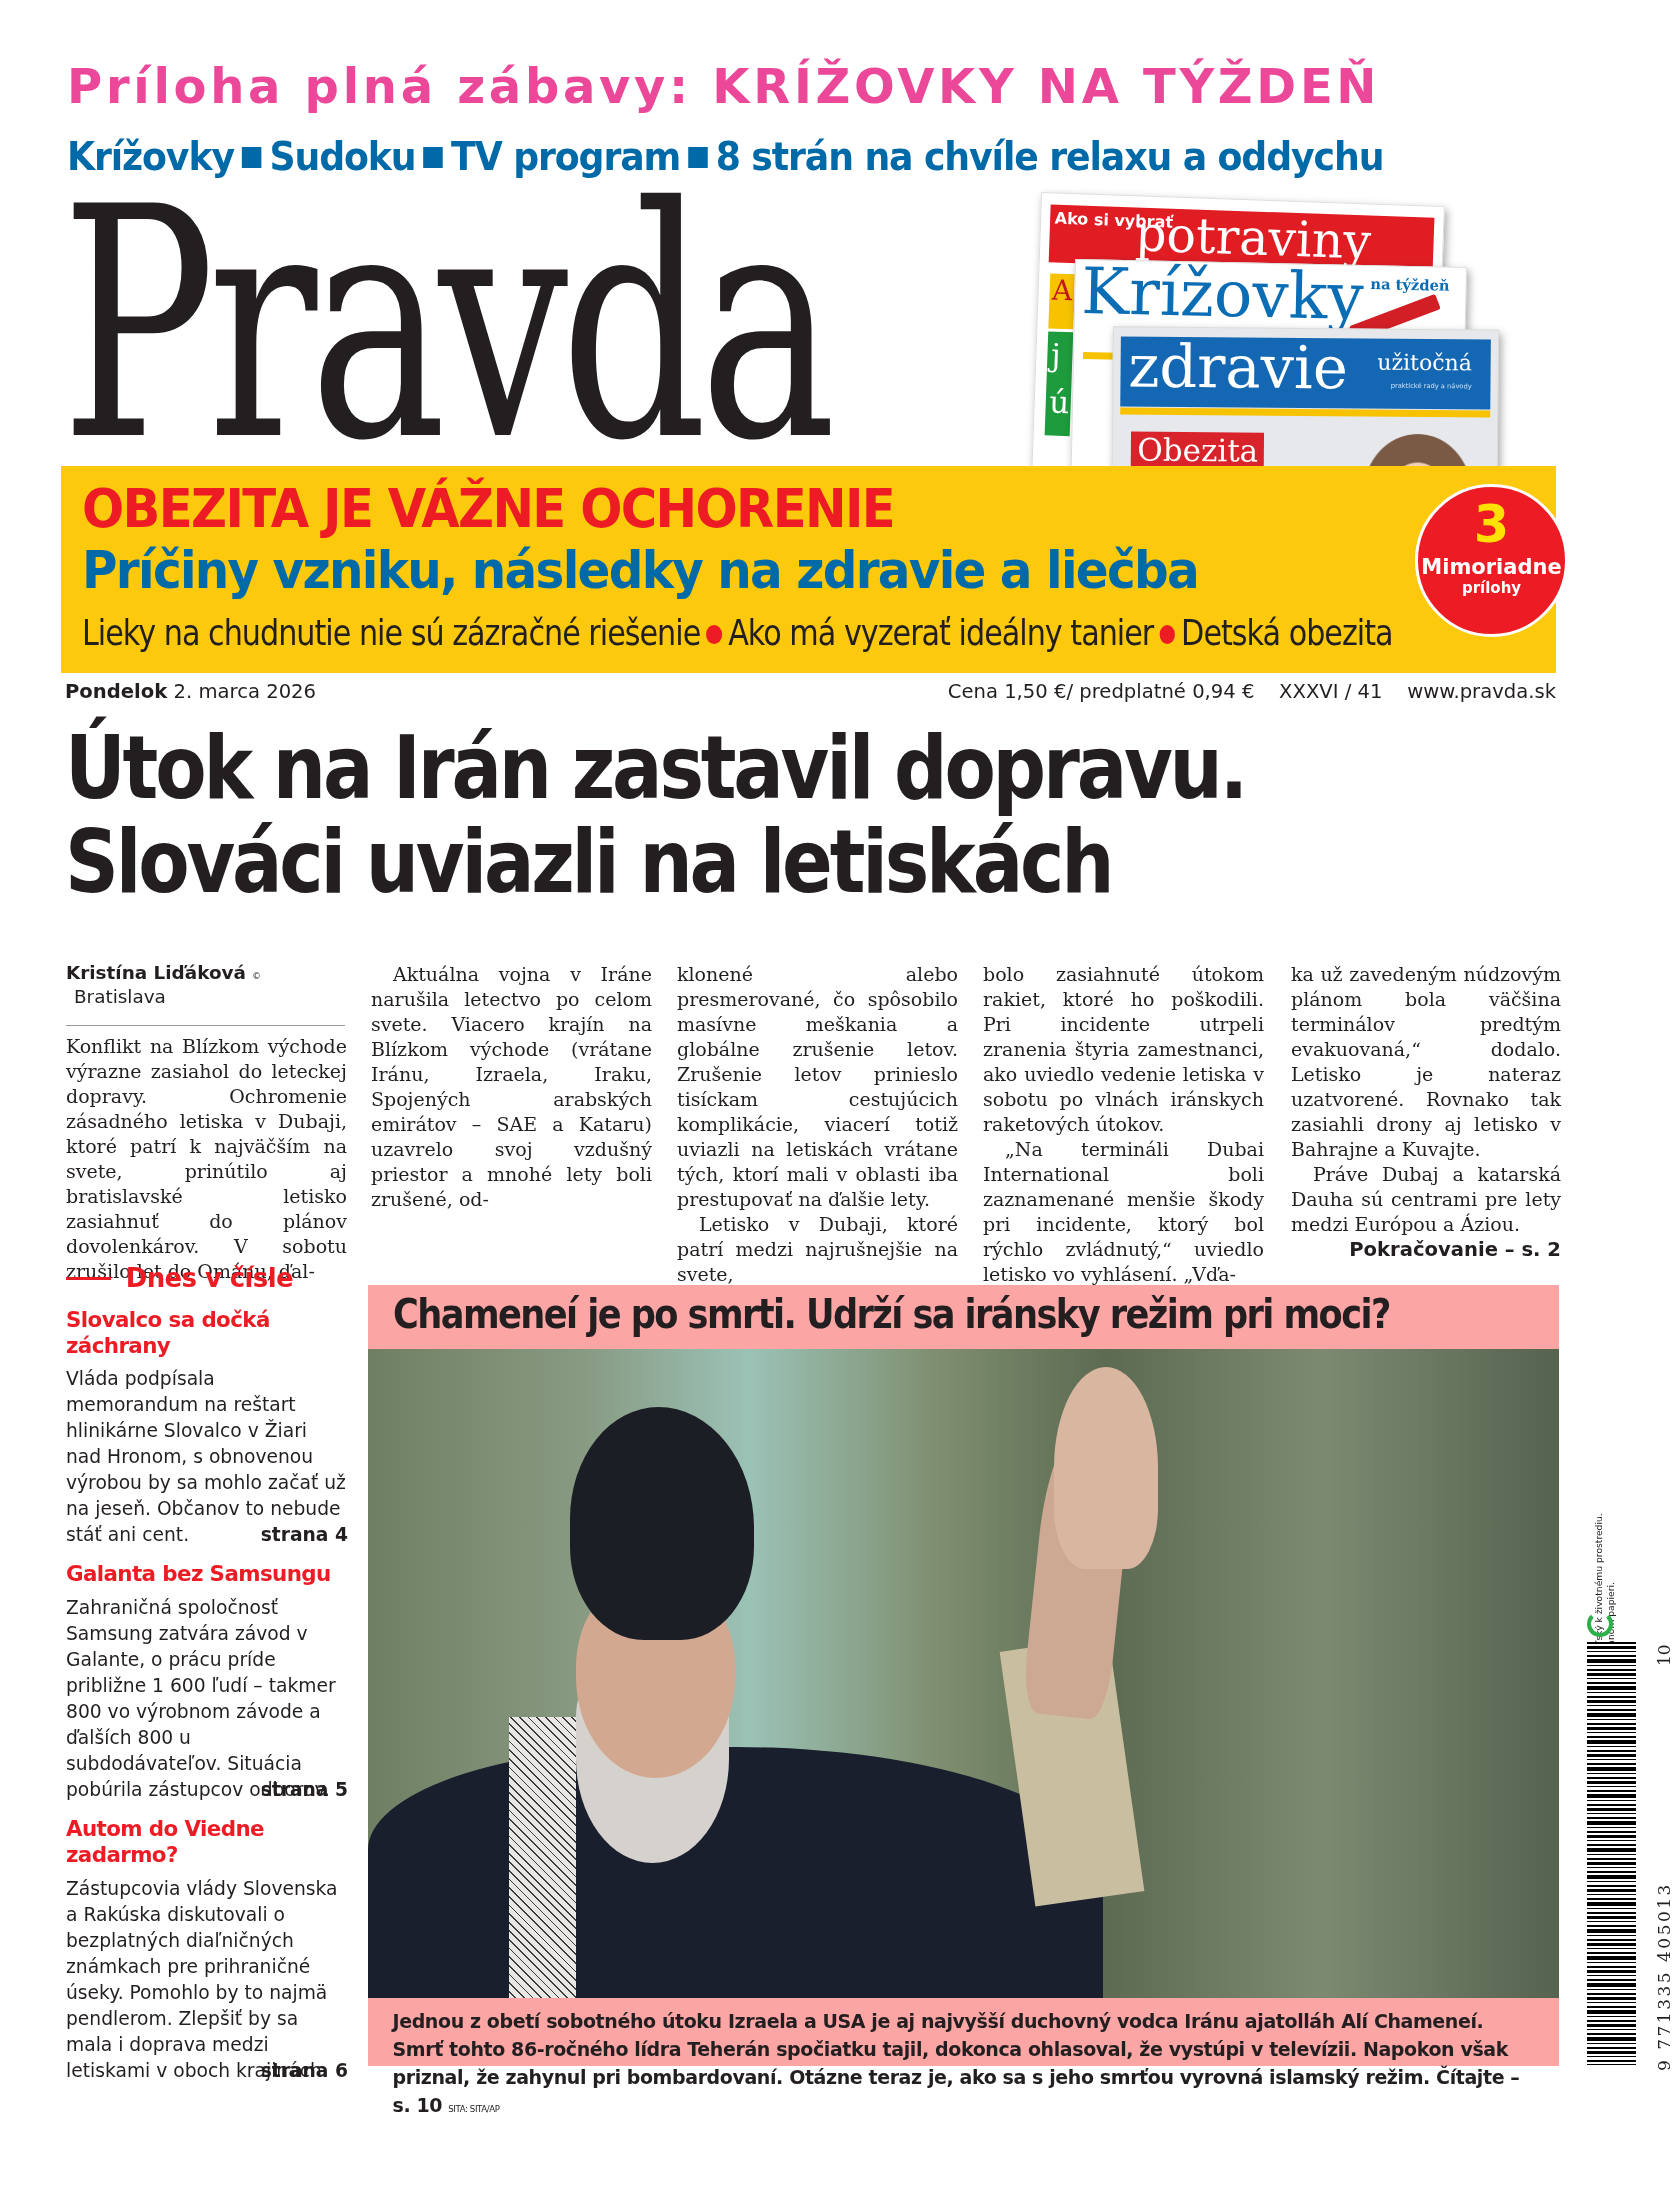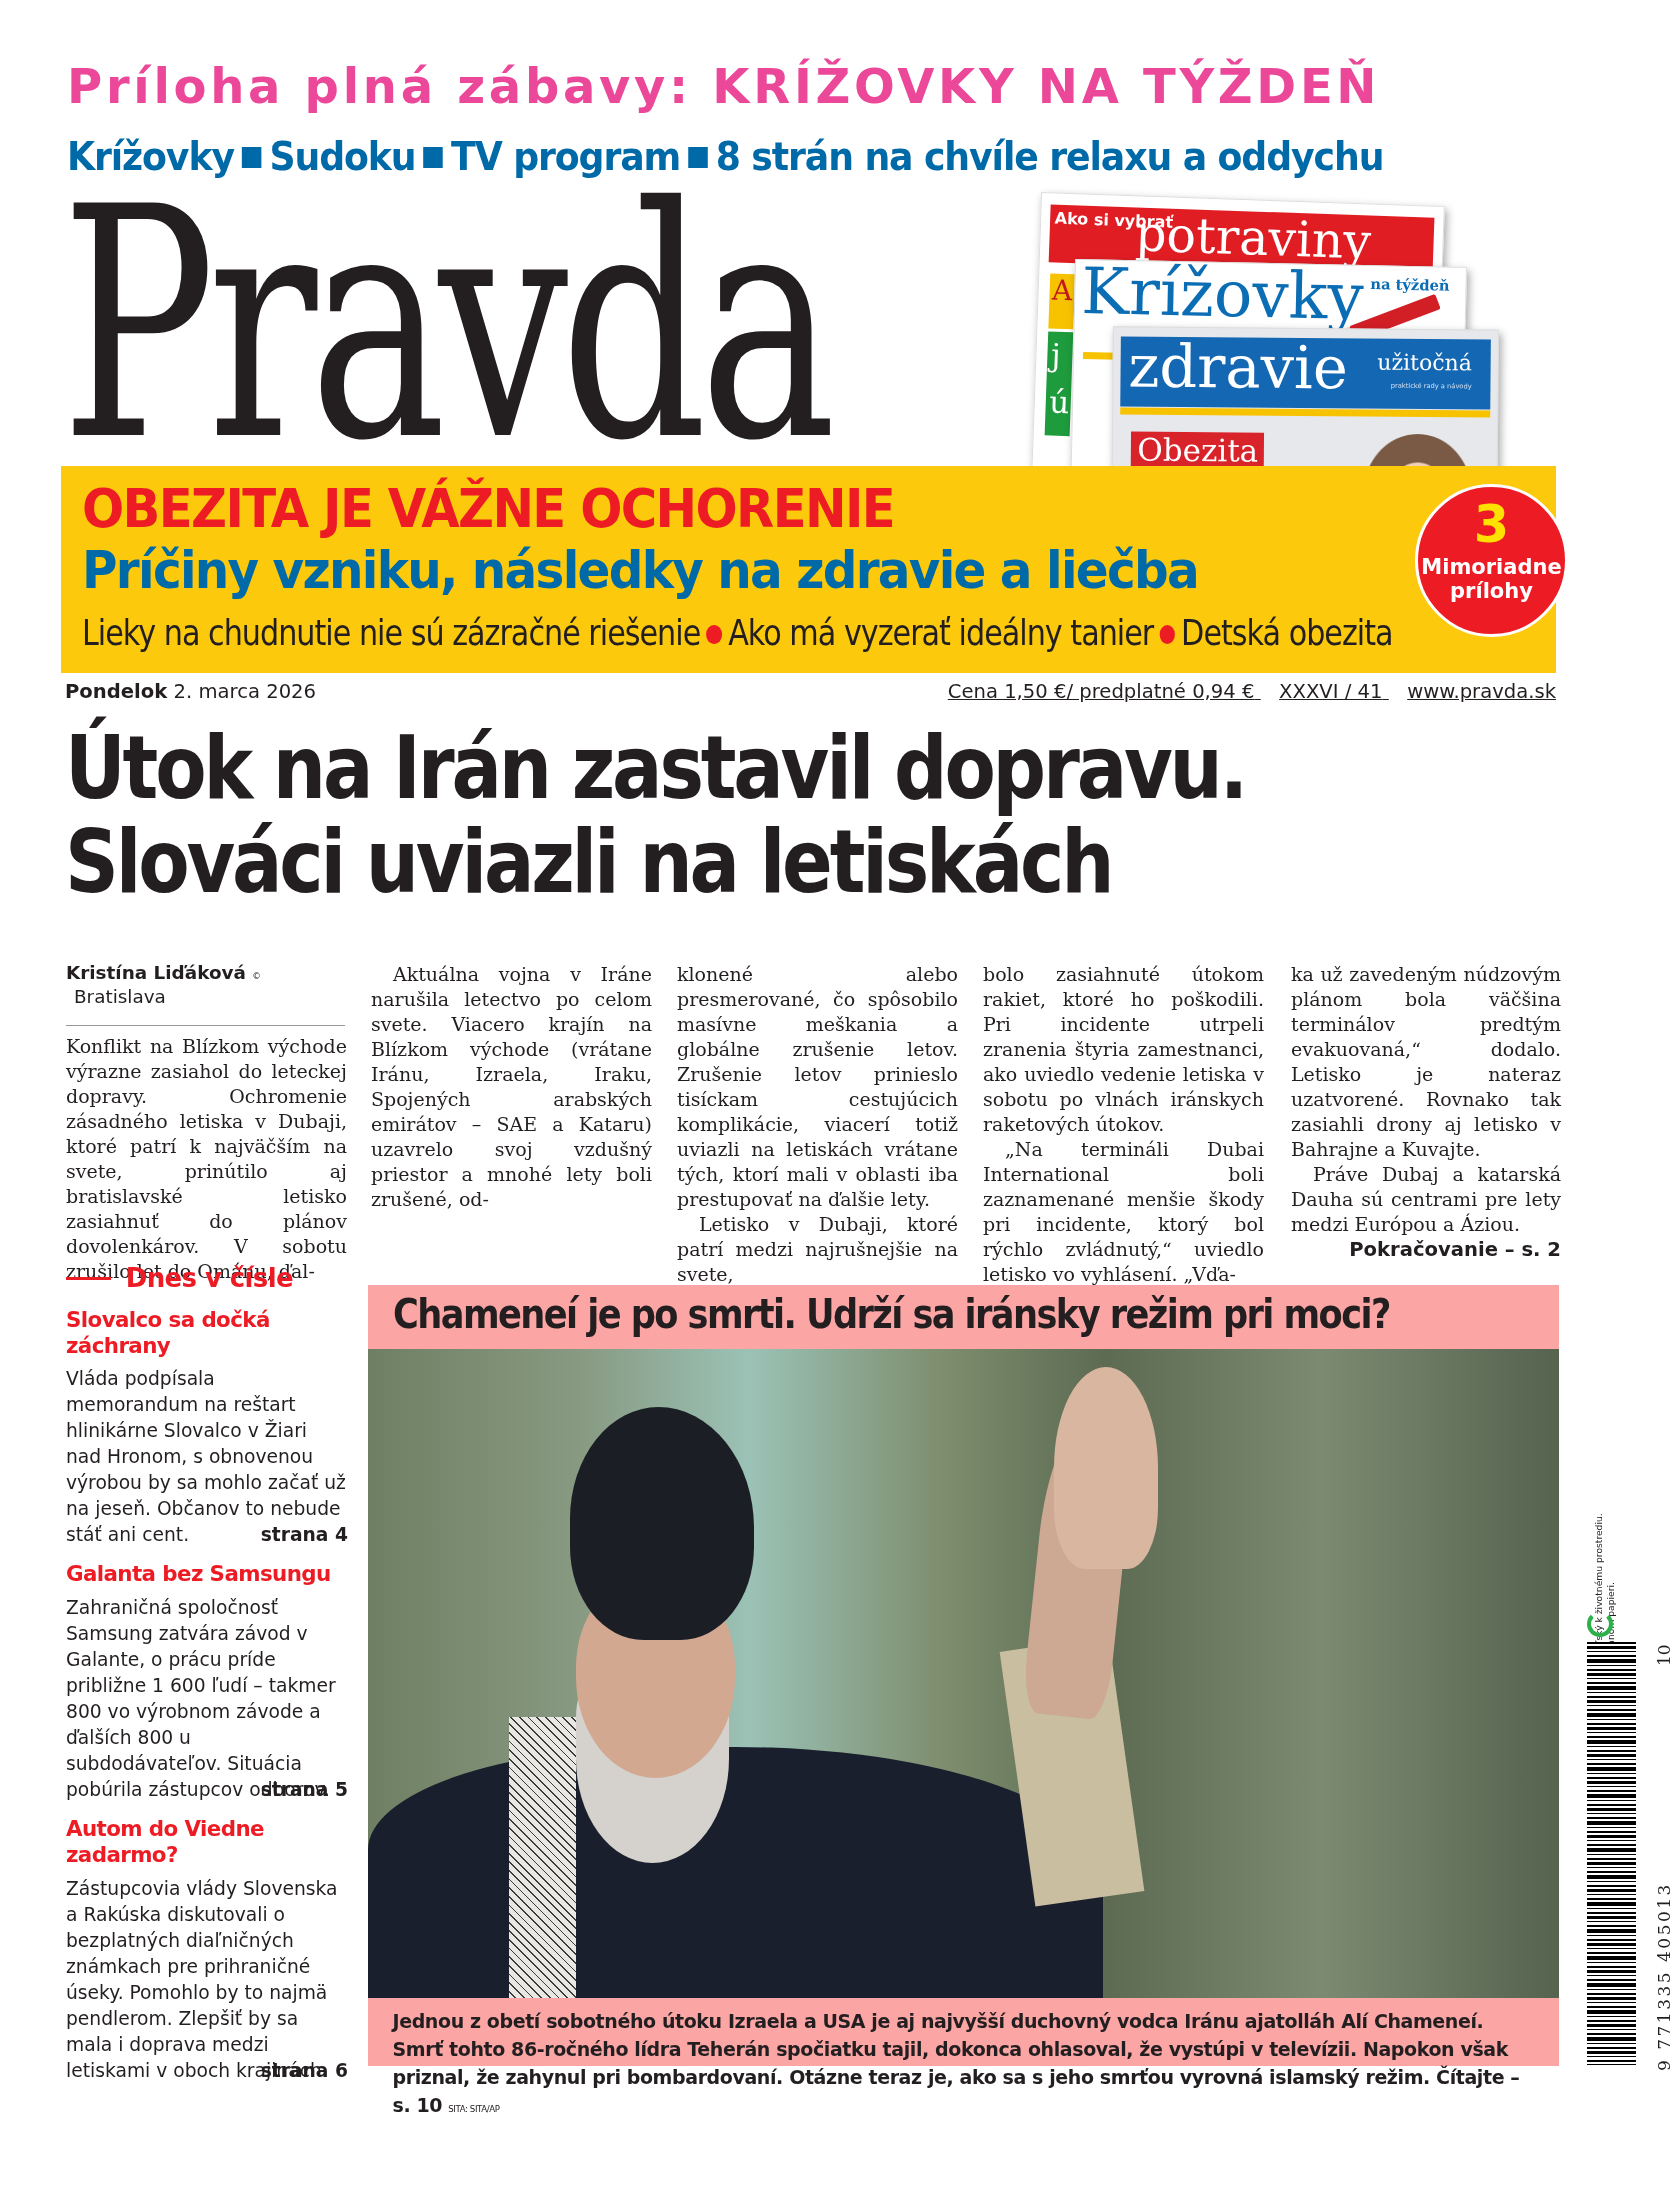--- a/index.html
+++ b/index.html
@@ -41,25 +41,25 @@
 
   
   .banner { position: absolute; left: 61px; top: 466px; width: 1495px; height: 207px; background: #fdc90c; }
   .banner-title { position: absolute; left: 21px; top: 11px; font-family: "DejaVu Sans", sans-serif; font-weight: bold; font-size: 54px; color: #ed1c24; white-space: nowrap; letter-spacing: -1.8px; transform: scaleX(0.92); transform-origin: left; }
   .banner-sub { position: absolute; left: 21px; top: 75px; font-family: "DejaVu Sans", sans-serif; font-weight: bold; font-size: 51px; color: #0069a7; white-space: nowrap; letter-spacing: -1.8px; transform: scaleX(0.95); transform-origin: left; }
   .banner-topics { position: absolute; left: 21px; top: 146px; font-family: "DejaVu Sans", sans-serif; font-size: 36px; color: #231f20; white-space: nowrap; letter-spacing: -1.2px; transform: scaleX(0.84); transform-origin: left; }
   .banner-topics .dot { display: inline-block; width: 18.4px; height: 18.4px; border-radius: 50%; background: #ed1c24; margin: 0 7.4px; vertical-align: 1.2px; }
   .badge { position: absolute; left: 1415px; top: 484px; width: 153px; height: 153px; border-radius: 50%; background: #ed1c24; border: 3.7px solid #fff; text-align: center; color: #fff; font-family: "DejaVu Sans", sans-serif; font-weight: bold; }
   .badge .num { display: block; font-size: 51px; color: #ffe100; line-height: 1; margin-top: 12.3px; }
   .badge .l1 { display: block; font-size: 21px; margin-top: 4.9px; }
-  .badge .l2 { display: block; font-size: 21px; }
+  .badge .l2 { display: block; font-size: 15px; }
 
   .dateline { position: absolute; left: 65px; top: 680px; font-size: 19.6px; white-space: nowrap; }
   .dateline b { font-weight: bold; }
-  .priceline { position: absolute; right: 116px; top: 680px; font-size: 19.6px; white-space: nowrap; text-decoration: underline; }
+  .priceline { position: absolute; right: 116px; top: 680px; font-size: 19.6px; white-space: nowrap; }
   .priceline span { margin-left: 18.4px; }
 
   .headline { position: absolute; left: 65px; top: 722px; font-family: "DejaVu Sans", sans-serif; font-weight: bold; font-size: 87px; line-height: 1.08; letter-spacing: -3.7px; color: #231f20; white-space: nowrap; transform: scaleX(0.86); transform-origin: left; }
 
   
   .byline { position: absolute; left: 66px; top: 962px; width: 279px; }
   .byline .author { font-weight: bold; font-size: 18.4px; }
   .byline .author small { font-size: 8.6px; font-weight: normal; }
   .byline .city { font-size: 18.4px; margin-top: 2.5px; margin-left: 8px; }
   .byline hr { border: none; border-top: 1.2px solid #999; margin-top: 18.4px; }

